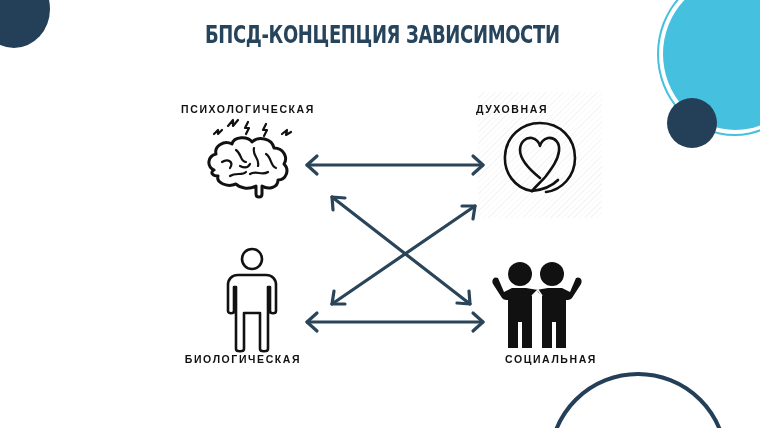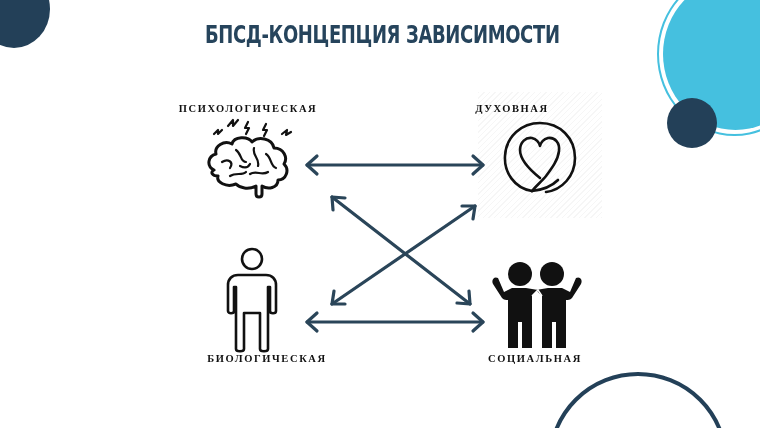--- a/index.html
+++ b/index.html
@@ -1,40 +1,40 @@
 <!DOCTYPE html>
 <html><head>
 <meta charset="utf-8">
 <style>
   html, body { margin:0; padding:0; }
   body { width:760px; height:428px; position:relative; overflow:hidden; background:#ffffff; font-family:"DejaVu Sans", sans-serif; }
   .deco { position:absolute; border-radius:50%; }
   .title { position:absolute; left:0; top:20px; width:760px; text-align:center; font-family:"DejaVu Sans", sans-serif; font-weight:bold; font-size:25px; letter-spacing:-0.5px; transform:scaleX(0.72); transform-origin:388px 0; color:#26445c; white-space:nowrap; }
-  .label { position:absolute; font-family:Liberation Serif, serif; font-weight:bold; font-size:10.5px; letter-spacing:1.6px; color:#111; white-space:nowrap; text-align:center; }
+  .label { position:absolute; font-family:Liberation Sans, sans-serif; font-weight:bold; font-size:10.5px; letter-spacing:1.6px; color:#111; white-space:nowrap; text-align:center; }
   svg { position:absolute; overflow:visible; }
   .hatch { position:absolute; left:478px; top:92px; width:124px; height:126px;
     background: repeating-linear-gradient(135deg, rgba(0,0,0,0.035) 0 1px, transparent 1px 4px); }
 </style>
 </head>
 <body>
 
 <div class="deco" style="left:-22px;top:-30px;width:72px;height:78px;background:#234058;"></div>
 <div class="deco" style="left:657px;top:-28px;width:155px;height:164px;border:2px solid #45c0df;box-sizing:border-box;"></div>
 <div class="deco" style="left:663px;top:-22px;width:145px;height:152px;background:#45c0df;"></div>
 <div class="deco" style="left:667px;top:98px;width:50px;height:50px;background:#234058;"></div>
 <div class="deco" style="left:548px;top:372px;width:180px;height:180px;border:4px solid #234058;box-sizing:border-box;"></div>
 
 <div class="title">БПСД-КОНЦЕПЦИЯ ЗАВИСИМОСТИ</div>
 
 <div class="hatch"></div>
 
 <div class="label" style="left:168px;top:103px;width:160px;">ПСИХОЛОГИЧЕСКАЯ</div>
 <div class="label" style="left:452px;top:103px;width:120px;">ДУХОВНАЯ</div>
-<div class="label" style="left:192px;top:353px;width:150px;">БИОЛОГИЧЕСКАЯ</div>
-<div class="label" style="left:472px;top:353px;width:126px;">СОЦИАЛЬНАЯ</div>
+<div class="label" style="left:168px;top:353px;width:150px;">БИОЛОГИЧЕСКАЯ</div>
+<div class="label" style="left:488px;top:353px;width:126px;">СОЦИАЛЬНАЯ</div>
 
 <svg style="left:200px;top:118px;" width="100" height="85" viewBox="0 0 100 85">
   <g fill="none" stroke="#111" stroke-width="2.2" stroke-linejoin="round" stroke-linecap="round">
 
     <path d="M14 16 l4 -4 l0 4 l4 -4"></path>
     <path d="M28 8 l5 -6 l0 6 l5 -6"></path>
     <path d="M48 4 l-3 6 h4 l-3 6"></path>
     <path d="M66 6 l-3 6 h4 l-3 6"></path>
     <path d="M82 16 l5 -4 l-1 5 l5 -3"></path>
 

